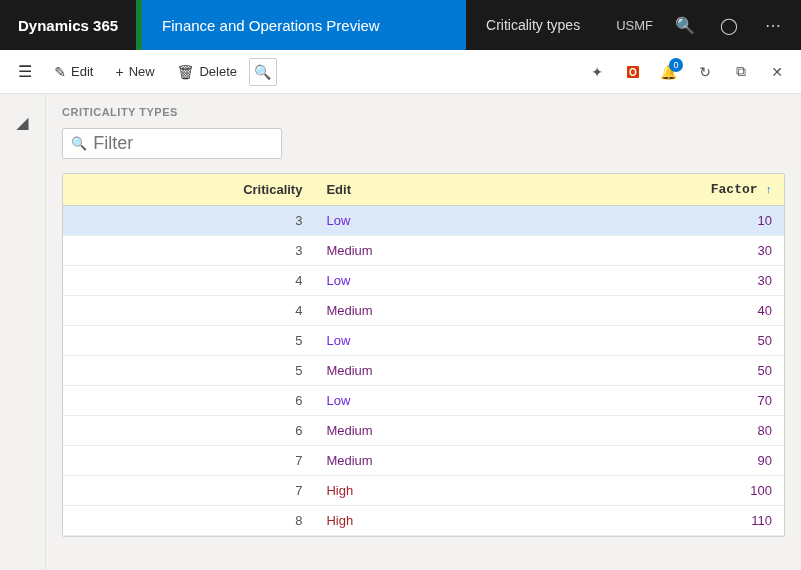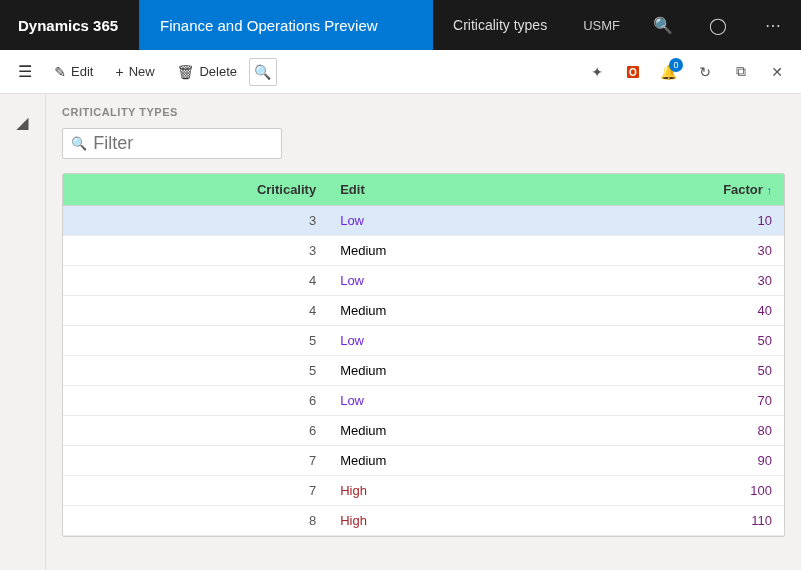--- a/index.html
+++ b/index.html
@@ -14,21 +14,21 @@
       color: #fff;
     }
     .top-nav-dynamics {
       display: flex;
       align-items: center;
       padding: 17px 18px;
       background: #1a1a1a;
       font-size: 15px;
       font-weight: 600;
       color: #fff;
-      border-right: 1px solid #15803d;
+      border-right: 6px solid #15803d;
       min-width: 140px;
     }
     .top-nav-app {
       display: flex;
       align-items: center;
       padding: 0 20px;
       background: #0078d4;
       font-size: 15px;
       font-weight: 500;
       color: #fff;
@@ -37,21 +37,21 @@
     .top-nav-breadcrumb {
       display: flex;
       align-items: center;
       padding: 0 20px;
       font-size: 14px;
       color: #ddd;
     }
     .top-nav-right {
       display: flex;
       align-items: center;
-      gap: 19px;
+      gap: 8px;
       padding: 0 10px;
       margin-left: auto;
     }
     .top-nav-right span {
       color: #ccc;
       font-size: 13px;
       padding: 0 6px;
     }
     .top-nav-icon-btn {
       width: 36px;
@@ -171,21 +171,21 @@
       border-radius: 2px;
       overflow: hidden;
       width: 100%;
     }
     .data-table table {
       width: 100%;
       border-collapse: collapse;
     }
     .data-table thead tr {
       border-bottom: 1px solid #d0d0d0;
-      background: #86efac;
+      background: #fef9c3;
     }
     .data-table thead th {
       padding: 8px 12px;
       text-align: right;
       font-weight: 600;
       color: #333;
       font-size: 13px;
     }
     .data-table thead th.name-col { text-align: left; }
     .sort-icon { color: #0078d4; font-size: 11px; }
@@ -194,21 +194,21 @@
     }
     .data-table tbody tr.selected { background: #dce9f8; }
     .data-table tbody td {
       padding: 7px 12px;
       font-size: 13px;
       text-align: right;
       color: #701a75;
     }
     .data-table tbody td.name-col { text-align: left; }
     .data-table tbody td.name-low { color: #6d28d9; }
-    .data-table tbody td.name-medium { color: #000000; }
+    .data-table tbody td.name-medium { color: #701a75; }
     .data-table tbody td.name-high { color: #a4262c; }
     .data-table tbody td.crit-col { color: #555; }
   </style>
 </head>
 <body>
 
 <div class="top-nav">
   <div class="top-nav-dynamics">
     <span>Dynamics 365</span>
   </div>
@@ -280,21 +280,21 @@
     <div class="data-table">
       <table>
         <thead>
           <tr>
             <th class="name-col" style="text-align:right;">
               <span>Criticality</span>
             </th>
             <th class="name-col">
               <span>Edit</span>
             </th>
-            <th style="text-align:right;">
+            <th style="text-align:right;font-family:Liberation Mono, monospace;">
               <span>Factor</span>
               <span class="sort-icon"> ↑</span>
             </th>
           </tr>
         </thead>
         <tbody id="table-body">
         <tr class="selected">
               <td class="crit-col" style="text-align: right;">3</td>
               <td class="name-col name-low">Low</td>
               <td>10</td>

